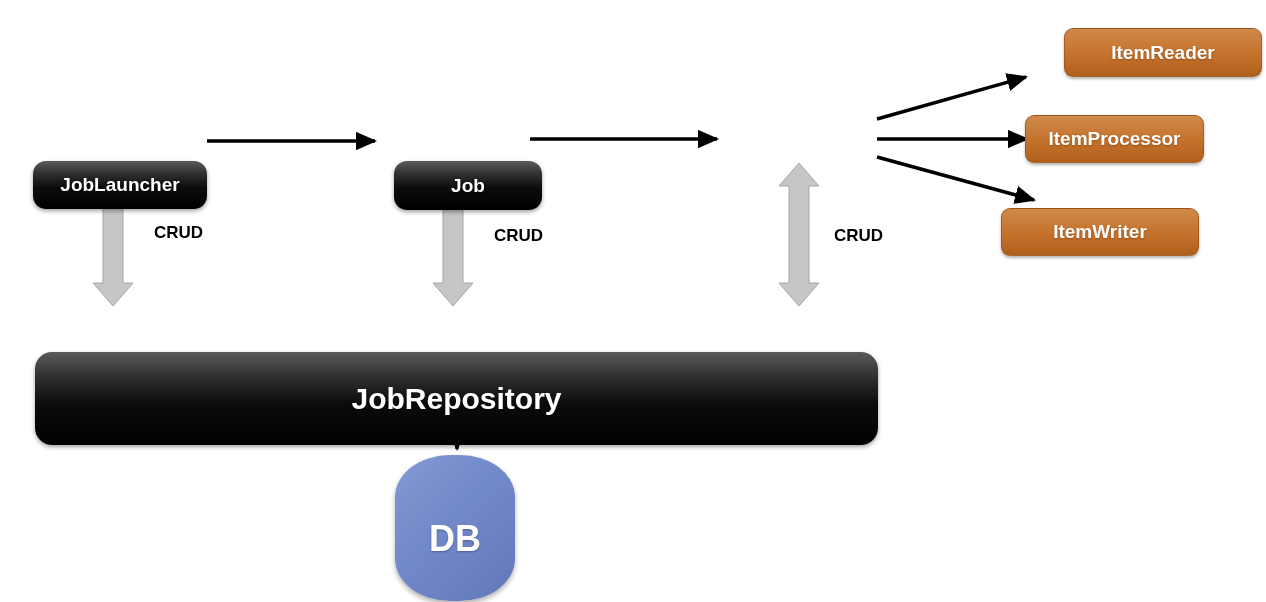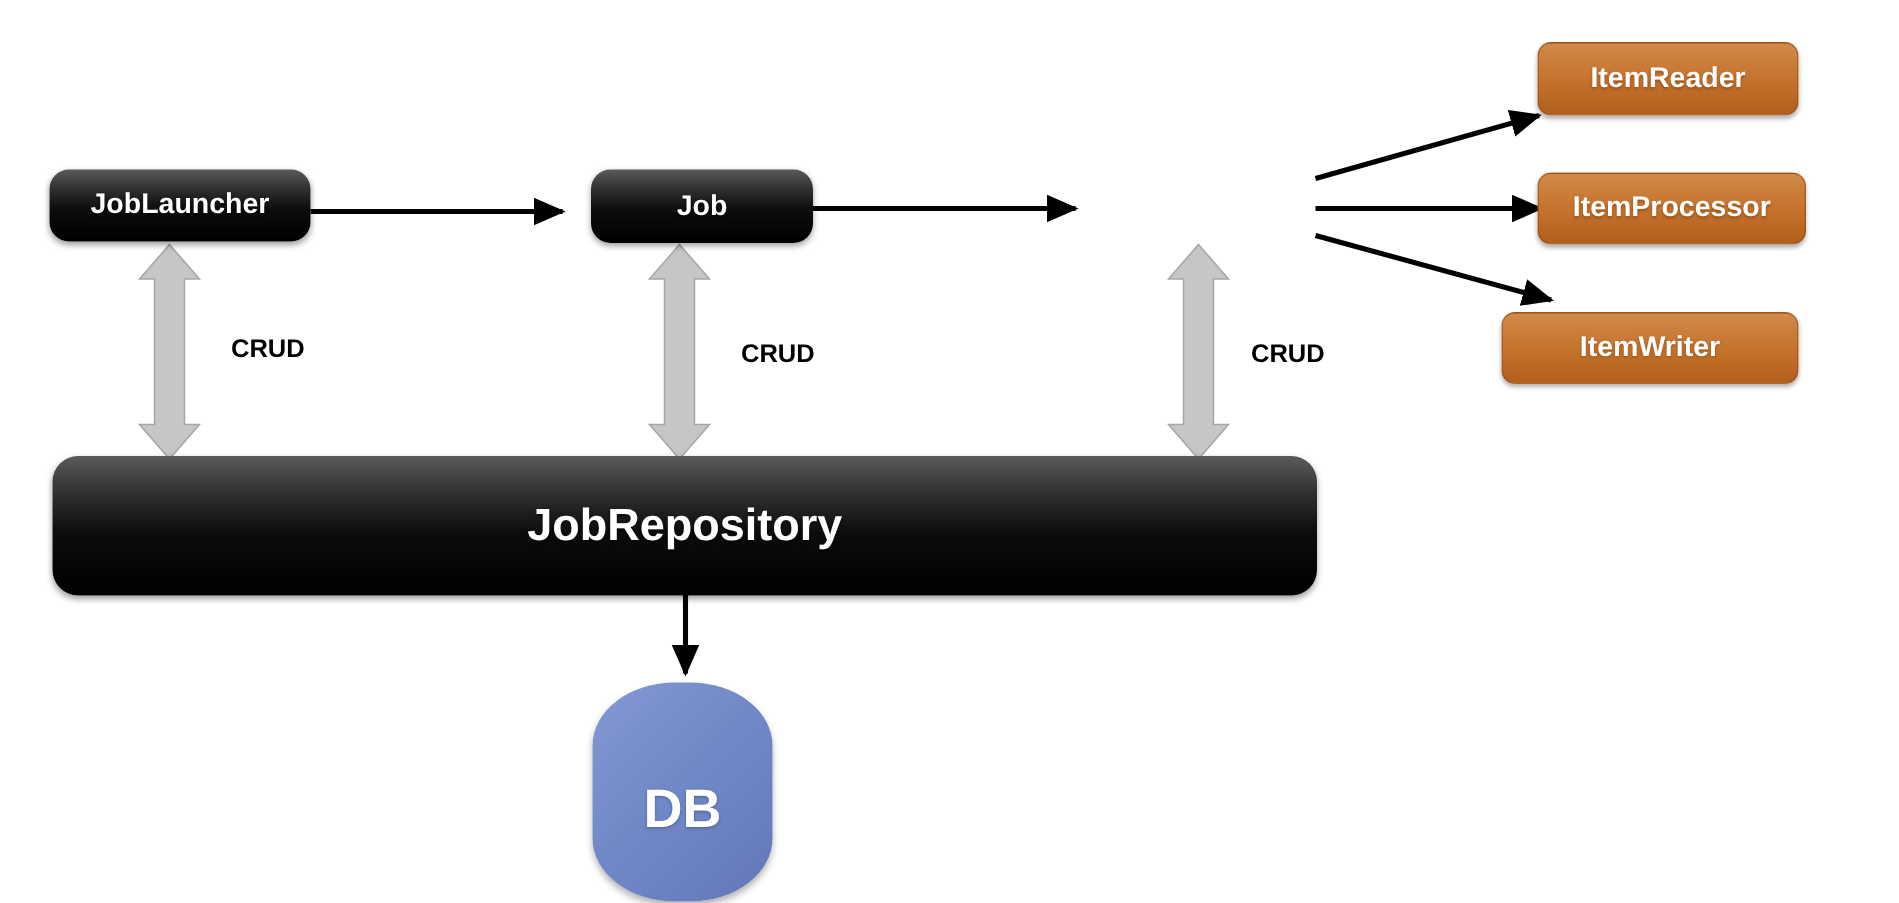--- a/index.html
+++ b/index.html
@@ -8,35 +8,36 @@
 
   .node{position:absolute;display:flex;align-items:center;justify-content:center;
         color:#fff;font-weight:bold;box-sizing:border-box;}
 
   .black-node{
     background:linear-gradient(180deg,#5a5a5a 0%,#2e2e2e 28%,#0c0c0c 55%,#000 100%);
     border-radius:13px;
     box-shadow:0 2px 4px rgba(0,0,0,0.38);
     font-size:19px;
     text-shadow:0 1px 2px rgba(0,0,0,0.6);
+    margin-top:48px;
   }
   .orange-node{
     background:linear-gradient(180deg,#d08a49 0%,#c4712c 55%,#b05f1c 100%);
     border:1px solid rgba(140,75,20,0.55);
     border-radius:9px;
     box-shadow:0 2px 3px rgba(0,0,0,0.3);
     font-size:19px;
     text-shadow:0 1px 2px rgba(120,60,10,0.6);
   }
 
   #node-job-launcher{left:33px;top:113px;width:174px;height:48px;}
   #node-job{left:394px;top:113px;width:148px;height:49px;}
   #node-step{left:722px;top:114px;width:156px;height:48px;}
 
-  #node-item-reader{left:1025px;top:28px;width:174px;height:49px;}
+  #node-item-reader{left:1064px;top:28px;width:198px;height:49px;}
   #node-item-processor{left:1025px;top:115px;width:179px;height:48px;}
   #node-item-writer{left:1001px;top:208px;width:198px;height:48px;}
 
   #node-job-repository{
     left:35px;top:304px;width:843px;height:93px;
     border-radius:17px;font-size:30px;
   }
 
   #node-db{
     left:395px;top:455px;width:120px;height:146px;

